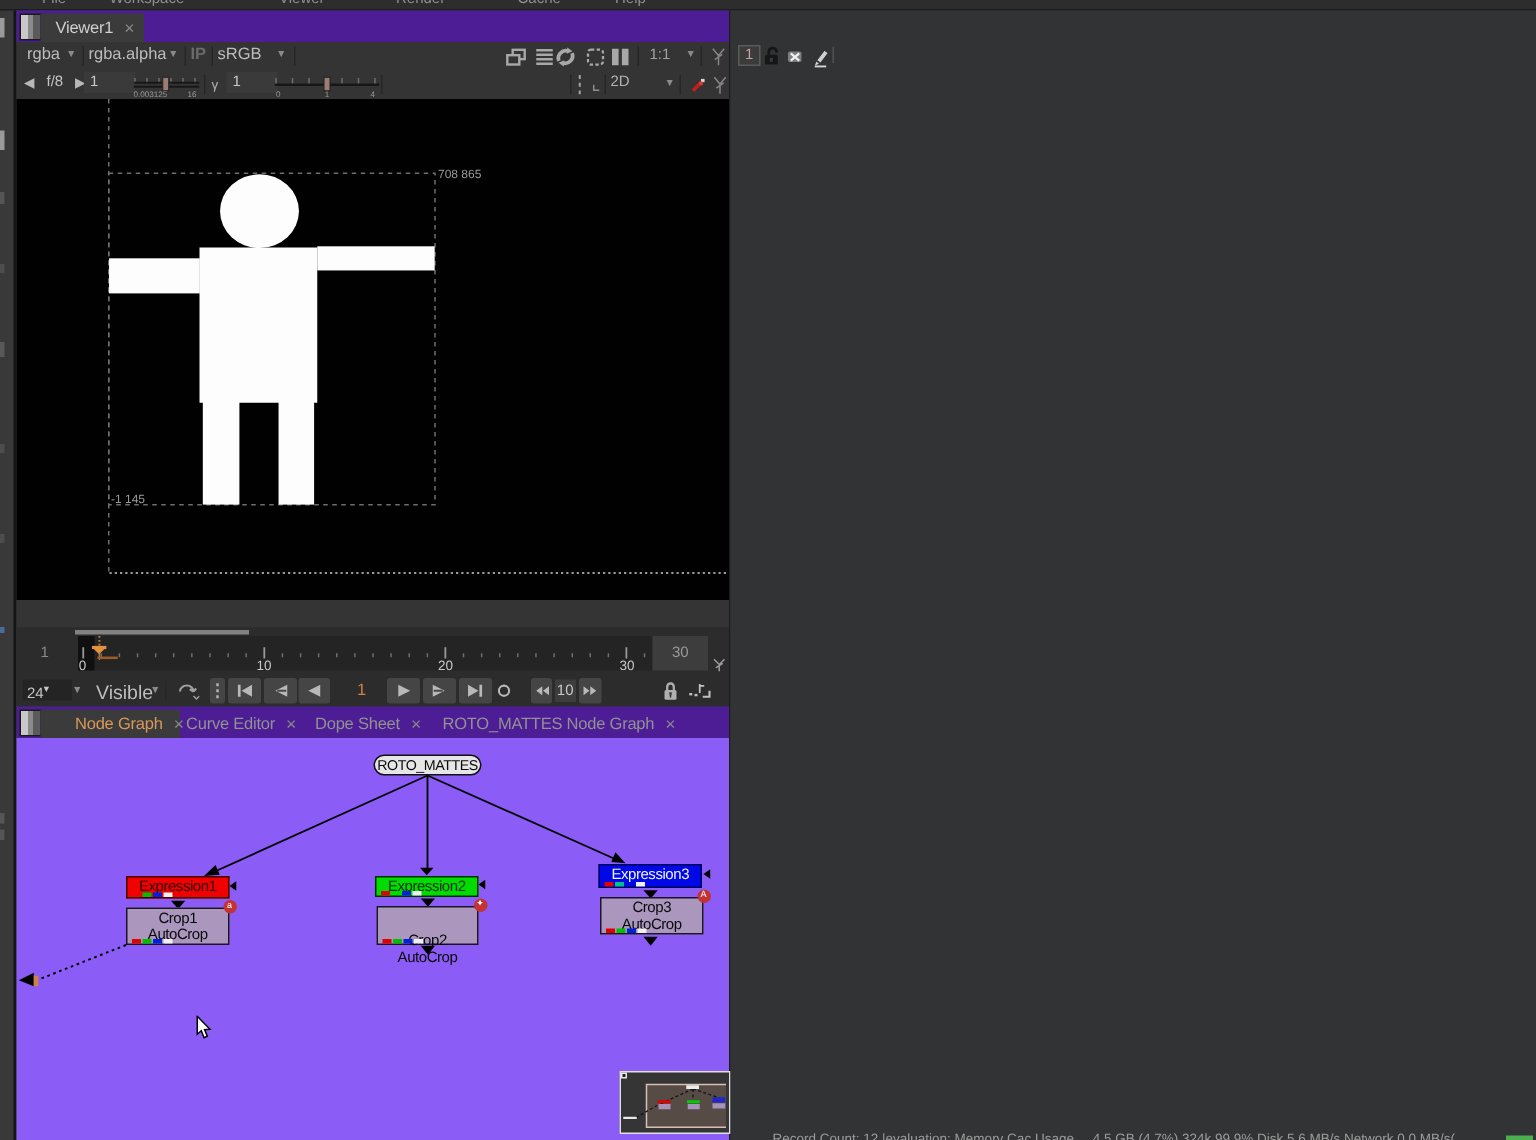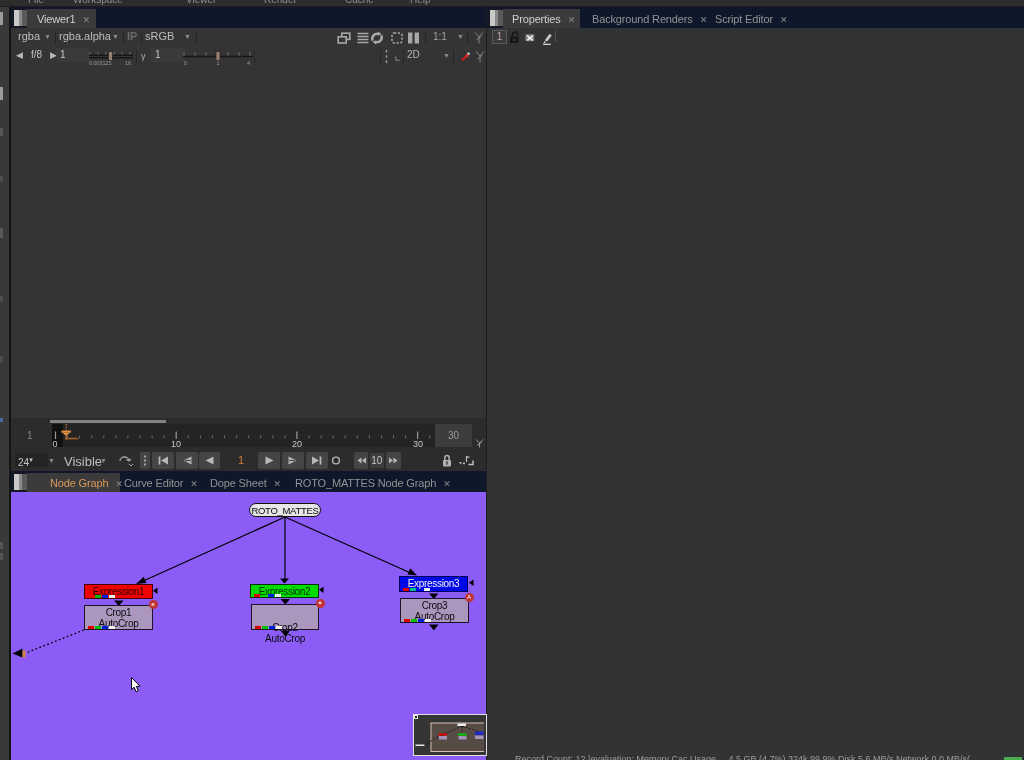--- a/index.html
+++ b/index.html
@@ -3,21 +3,21 @@
 <meta charset="utf-8">
 <style>
   html,body{margin:0;padding:0;}
   body{width:1024px;height:760px;background:#343434;font-family:"Liberation Sans",sans-serif;overflow:hidden;position:relative;}
   .abs{position:absolute;}
   #menubar{left:0;top:0;width:1024px;height:7px;background:#2d2d2d;overflow:hidden;}
   #menubar span{position:absolute;top:-6px;font-size:10px;color:#8f8f8f;}
   #leftstrip{left:0;top:7px;width:9px;height:753px;background:#393939;}
   #leftstrip .mk{position:absolute;left:0;width:3px;background:#9a9a9a;}
   #ldiv{left:9px;top:7px;width:2px;height:753px;background:#141414;}
-  .tabstrip{background:#0f172a;height:21px;}
+  .tabstrip{background:#4c1d95;height:21px;}
   .ptabicon{position:absolute;top:2px;width:13px;height:16px;background:linear-gradient(90deg,#c8c8c8 0 38%,#8a8a8a 38% 62%,#5a5a5a 62% 100%);border:1px solid #1a1a1a;}
   .tab{position:absolute;top:2px;height:19px;font-size:11px;letter-spacing:-0.15px;line-height:20px;color:#929292;white-space:nowrap;}
   .tab .x{color:#888;font-size:9px;margin-left:7px;}
   .tab.active{background:#3b3b3b;color:#cfcfcf;}
   .sep{position:absolute;width:1px;background:#262626;top:3px;height:13px;}
   .dar{position:absolute;color:#8a8a8a;font-size:7px;top:5px;}
   .t1{position:absolute;top:2px;font-size:11px;color:#bdbdbd;}
   #vpanel{left:11px;top:7px;width:475px;height:464px;background:#343434;}
   #vinfobar{left:0;top:393px;width:475px;height:18px;background:#060606;color:#b0b0b0;font-size:10px;line-height:19px;}
   #vtimeline{left:0;top:411px;width:475px;height:53px;background:#2c2c2c;}
@@ -143,20 +143,39 @@
     <svg class="abs" style="left:449px;top:4px" width="11" height="11" viewBox="0 0 11 11">
       <path d="M2 9.5 L7.5 3.8" stroke="#c41d1d" stroke-width="2.4" fill="none"></path>
       <rect x="7.3" y="1.6" width="2.4" height="2.2" fill="#d8d8d8"></rect>
       <rect x="6" y="3.4" width="2.6" height="2.4" fill="#e23333"></rect>
     </svg>
     <svg class="abs" style="left:464px;top:4px" width="10" height="12" viewBox="0 0 10 12">
         <path d="M1.2 0.5 L5 5 L8.8 0.5 M5 5 V11.5 M2.5 7.8 L7.5 4.2" stroke="#858585" stroke-width="1" fill="none"></path>
       </svg>
   </div>
 
+  <div class="abs" style="left:0;top:58.5px;width:475px;height:334.5px;background:#010101;">
+    <svg width="475" height="335" viewBox="0 0 475 335">
+      <g stroke="#6f6f6f" stroke-width="1" fill="none" stroke-dasharray="3 3">
+        <rect x="61.5" y="49.5" width="217.5" height="221"></rect>
+      </g>
+      <line x1="61.5" y1="0" x2="61.5" y2="316" stroke="#6f6f6f" stroke-width="1" stroke-dasharray="3 3"></line>
+      <line x1="62" y1="316" x2="475" y2="316" stroke="#cccccc" stroke-width="1" stroke-dasharray="1.5 2"></line>
+      <text x="281" y="52.5" font-size="8" fill="#9a9a9a">708 865</text>
+      <text x="63" y="269.5" font-size="8" fill="#9a9a9a">-1 145</text>
+      <g fill="#fdfdfd">
+        <ellipse cx="162" cy="74.8" rx="26.3" ry="24.6"></ellipse>
+        <rect x="122" y="99" width="78.5" height="103.5"></rect>
+        <rect x="61.7" y="106.2" width="60.5" height="23.4"></rect>
+        <rect x="200.5" y="98.2" width="78.3" height="16.1"></rect>
+        <rect x="124.2" y="202" width="24.4" height="68.4"></rect>
+        <rect x="174.7" y="202" width="23.7" height="68.4"></rect>
+      </g>
+    </svg>
+  </div>
 
   <div id="vtimeline" class="abs">
     <div class="abs" style="left:39px;top:2px;width:116px;height:2.5px;background:#828282;"></div>
     <span class="abs" style="left:16px;top:12px;color:#8a8a8a;font-size:10px;">1</span>
     <div class="abs" style="left:41px;top:6px;width:383px;height:23px;background:#242424;"></div>
     <div class="abs" style="left:41px;top:6px;width:11px;height:23px;background:#101010;"></div>
     <svg class="abs" style="left:41px;top:6px" width="383" height="23" viewBox="0 0 383 23">
       <g stroke="#9a9a9a" stroke-width="1.2">
         <path d="M3.5 7.5v7.5M124.2 7.5v7.5M244.9 7.5v7.5M365.6 7.5v7.5"></path>
       </g>
@@ -339,26 +358,20 @@
       </svg>
     </div>
 
     <svg class="abs" style="left:119px;top:184.5px" width="12" height="18" viewBox="0 0 12 18">
       <path d="M1.5 0.5 L1.5 12.5 L4.2 10.2 L6 14.8 L8.2 13.8 L6.4 9.4 L10 9.2 Z" fill="#fff" stroke="#000" stroke-width="1"></path>
     </svg>
   </div>
 </div>
 
 <div id="rpanel" class="abs">
-  <div class="tabstrip abs" style="left:0;top:0;width:537px;">
-    <div class="ptabicon" style="left:2px;"></div>
-    <div class="tab active" style="left:16px;width:77px;"><span style="margin-left:9px">Properties</span><span class="x">✕</span></div>
-    <div class="tab" style="left:95px;width:120px;"><span style="margin-left:10px">Background Renders</span><span class="x">✕</span></div>
-    <div class="tab" style="left:217px;width:86px;"><span style="margin-left:11px">Script Editor</span><span class="x">✕</span></div>
-  </div>
   <div class="abs" style="left:0;top:21px;width:537px;height:20px;">
     <div class="abs" style="left:5px;top:2px;width:13px;height:12px;background:#3b3b3b;border:1px solid #5a5a5a;color:#c4a2a2;font-size:10px;text-align:center;line-height:12px;">1</div>
     <svg class="abs" style="left:22px;top:2px" width="12" height="14" viewBox="0 0 12 14">
       <rect x="1" y="6.5" width="8.5" height="6.5" rx="1" fill="#161616"></rect>
       <path d="M3.5 6.5 V4.5 a2.6 2.6 0 0 1 5 -0.8 l0.6 1.4" stroke="#161616" stroke-width="1.8" fill="none"></path>
       <rect x="4.2" y="8.6" width="2" height="2.6" fill="#3a3a3a"></rect>
     </svg>
     <svg class="abs" style="left:38px;top:6px" width="10" height="8" viewBox="0 0 10 8">
       <rect x="0.3" y="0.3" width="9" height="7" rx="1.2" fill="#7e7e7e"></rect>
       <path d="M2.2 1.6 l5.6 4.8 M7.8 1.6 l-5.6 4.8" stroke="#f2f2f2" stroke-width="1.4"></path>

